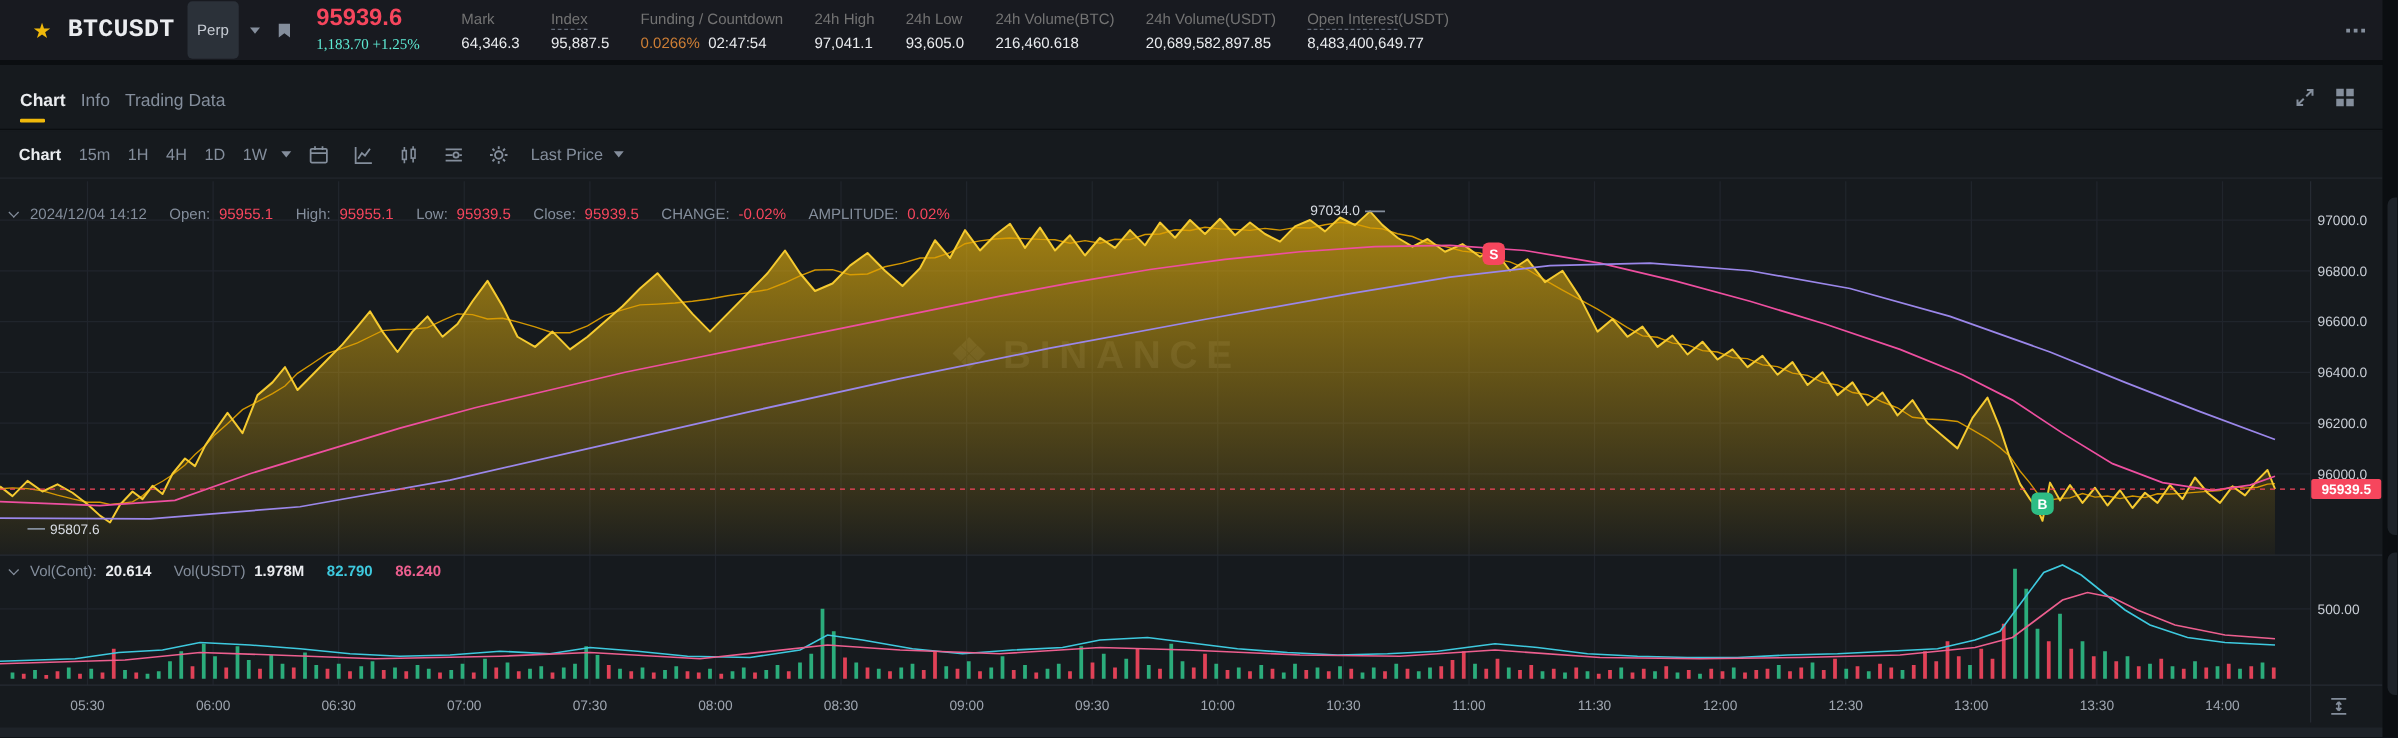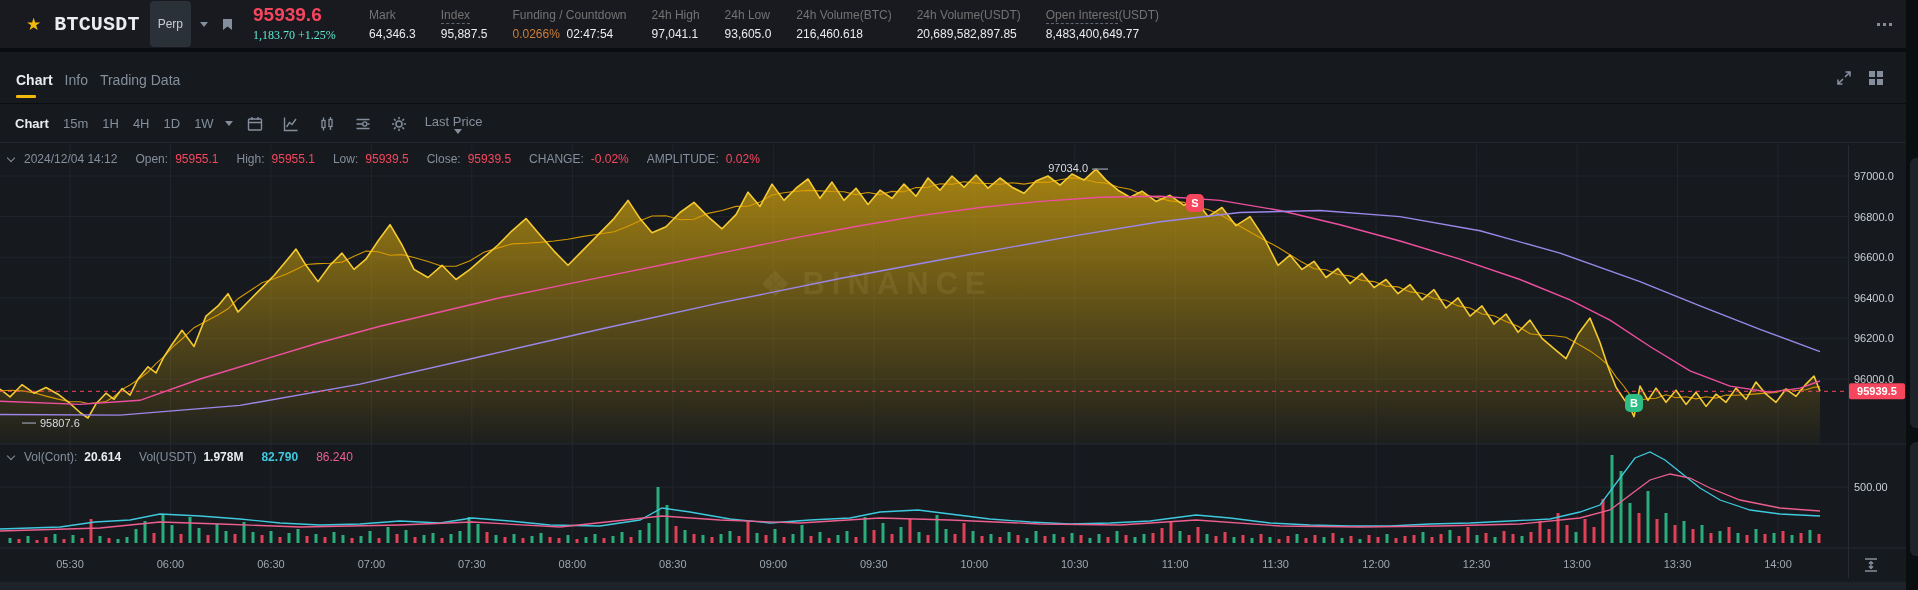--- a/index.html
+++ b/index.html
@@ -34,29 +34,29 @@
   .tab.active .tab-underline{position:absolute;left:2px;bottom:4px;width:20px;height:3px;background:#f0b90b;border-radius:1px;}
   .pane-icons{position:absolute;right:34px;top:14px;display:flex;gap:16px;}
   .pane-icons svg{cursor:pointer;}
   
   #toolbar{position:absolute;left:0;top:105px;width:1906px;height:38px;display:flex;align-items:center;
            padding:0 26px 0 8px;border-bottom:1px solid #22262d;background:#161a1e;font-size:13px;}
   .tb-item{color:#848e9c;padding:4px 7px;cursor:pointer;white-space:nowrap;}
   .tb-item.active{color:#eaecef;font-weight:700;}
   .tb-icons{display:flex;gap:20px;margin-left:14px;align-items:center;}
   .tb-icons svg{cursor:pointer;}
-  .lastprice-dd{margin-left:18px;color:#848e9c;cursor:pointer;display:flex;align-items:center;flex-direction:column;}
+  .lastprice-dd{margin-left:18px;color:#848e9c;cursor:pointer;display:flex;align-items:center;}
   .tb-right{margin-left:auto;display:flex;gap:26px;}
   
   .row-overlay{position:absolute;left:8px;display:flex;align-items:center;gap:7px;font-size:12px;z-index:5;white-space:nowrap;}
   .chev{display:inline-block;width:6px;height:6px;border-right:1.5px solid #848e9c;border-bottom:1.5px solid #848e9c;
         transform:rotate(45deg);margin-right:3px;margin-top:-3px;cursor:pointer;}
   .g{color:#848e9c;} .r{color:#f6465d;} .w{color:#eaecef;font-weight:700;}
   .ma7c{color:#e7a600;font-weight:700;} .ma25c{color:#ee4fa0;font-weight:700;} .ma99c{color:#9b87ea;font-weight:700;}
-  .volfast{color:#3ec9de;font-weight:700;} .volslow{color:#ed5f8f;font-weight:400;}
+  .volfast{color:#3ec9de;font-weight:700;} .volslow{color:#ed5f8f;font-weight:700;}
   .sp{display:inline-block;width:4px;}
   
   #chart-svg{position:absolute;left:0;top:0;z-index:2;}
   #watermark{position:absolute;left:760px;top:266px;z-index:1;display:flex;align-items:center;gap:12px;
              color:rgba(178,188,200,0.12);font-weight:700;user-select:none;}
   #watermark .wm-logo{font-size:34px;line-height:34px;}
   #watermark .wm-text{font-size:31px;letter-spacing:7px;}
   #footer-strip{position:absolute;left:0;top:582px;width:1918px;height:8px;background:#1e2329;z-index:4;}
   #right-rail{position:absolute;right:0;top:0;width:12px;height:590px;background:#0b0e11;z-index:6;}
   .rail-card{position:absolute;left:4px;width:8px;background:#1e2329;border-radius:6px 0 0 6px;}
@@ -475,21 +475,21 @@
       <text x="1074.7058823529412" y="568" fill="#9fa6b0" text-anchor="middle" font-size="11" font-family="&quot;Liberation Sans&quot;,sans-serif" font-weight="400">10:30</text>
       <text x="1175.1764705882354" y="568" fill="#9fa6b0" text-anchor="middle" font-size="11" font-family="&quot;Liberation Sans&quot;,sans-serif" font-weight="400">11:00</text>
       <text x="1275.6470588235293" y="568" fill="#9fa6b0" text-anchor="middle" font-size="11" font-family="&quot;Liberation Sans&quot;,sans-serif" font-weight="400">11:30</text>
       <text x="1376.1176470588234" y="568" fill="#9fa6b0" text-anchor="middle" font-size="11" font-family="&quot;Liberation Sans&quot;,sans-serif" font-weight="400">12:00</text>
       <text x="1476.5882352941176" y="568" fill="#9fa6b0" text-anchor="middle" font-size="11" font-family="&quot;Liberation Sans&quot;,sans-serif" font-weight="400">12:30</text>
       <text x="1577.0588235294117" y="568" fill="#9fa6b0" text-anchor="middle" font-size="11" font-family="&quot;Liberation Sans&quot;,sans-serif" font-weight="400">13:00</text>
       <text x="1677.5294117647059" y="568" fill="#9fa6b0" text-anchor="middle" font-size="11" font-family="&quot;Liberation Sans&quot;,sans-serif" font-weight="400">13:30</text>
       <text x="1778" y="568" fill="#9fa6b0" text-anchor="middle" font-size="11" font-family="&quot;Liberation Sans&quot;,sans-serif" font-weight="400">14:00</text>
     </svg>
 
-  <div class="row-overlay" style="top:152px;">
+  <div class="row-overlay" style="top:164px;">
     <span class="chev"></span>
     <span class="g">2024/12/04 14:12</span>
       <span class="sp"></span>
     <span class="g">Open:</span>
       <span class="r">95955.1</span>
       <span class="sp"></span>
     <span class="g">High:</span>
       <span class="r">95955.1</span>
       <span class="sp"></span>
     <span class="g">Low:</span>

